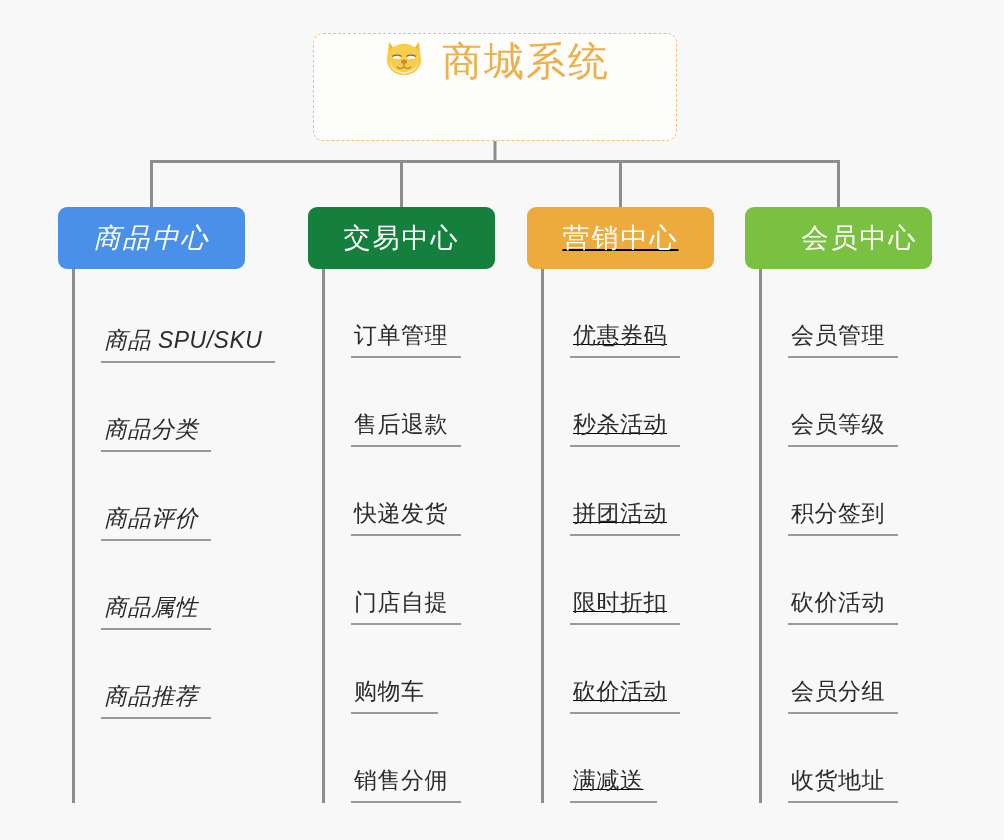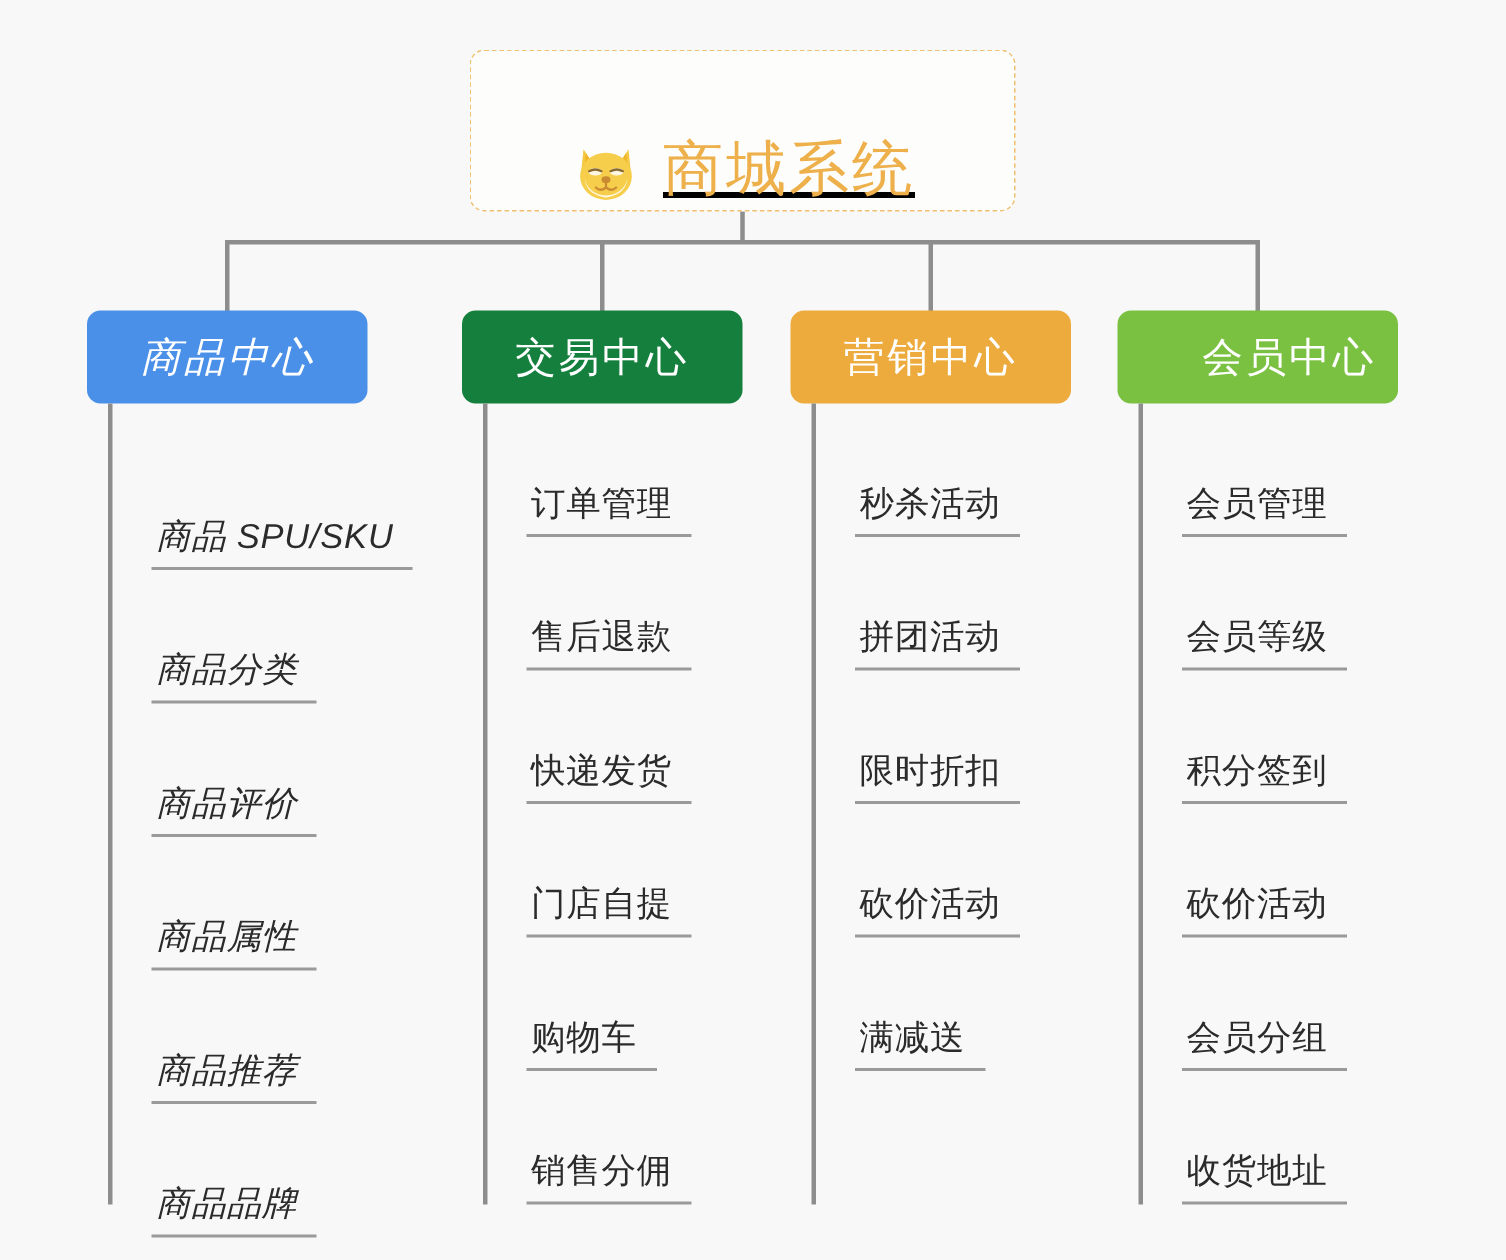--- a/index.html
+++ b/index.html
@@ -15,24 +15,23 @@
   
   .root-node{
     position:absolute;
     left:313px; top:33px;
     width:364px; height:108px;
     background:#fdfdfc;
     border:1px dashed #f0c070;
     border-radius:10px;
     box-sizing:border-box;
     display:flex;
-    align-items:flex-end;
+    align-items:flex-start;
     justify-content:center;
     gap:14px;
-    text-decoration:underline;
   }
   .root-emoji{
     font-size:42px;
     line-height:1;
     display:block;
     width:48px;height:48px;
     position:relative;
   }
   .root-title{
     font-size:40px;
@@ -127,21 +126,21 @@
     </span>
     <span class="root-title">商城系统</span>
   </div>
 
   <div class="column" style="left:58px;width:187px;font-style:italic;">
     <div class="cat-header" style="background:#4a90e8;width:187px;">
       <span class="cat-header-label">商品中心</span>
     </div>
     <div class="leaf-wrap">
       <div class="spine" style="height:534px;"></div>
-      <div class="leaf" style="height:111px;">
+      <div class="leaf" style="height:94px;">
         <span class="leaf-inner">
           <span class="leaf-label">商品 SPU/SKU</span>
         </span>
       </div>
       <div class="leaf">
         <span class="leaf-inner">
           <span class="leaf-label">商品分类</span>
         </span>
       </div>
       <div class="leaf">
@@ -150,25 +149,20 @@
         </span>
       </div>
       <div class="leaf">
         <span class="leaf-inner">
           <span class="leaf-label">商品属性</span>
         </span>
       </div>
       <div class="leaf">
         <span class="leaf-inner">
           <span class="leaf-label">商品推荐</span>
-        </span>
-      </div>
-      <div class="leaf">
-        <span class="leaf-inner">
-          <span class="leaf-label">商品品牌</span>
         </span>
       </div>
     </div>
   </div>
 
   <div class="column" style="left:308px;width:187px;">
     <div class="cat-header" style="background:#15803d;width:187px;">
       <span class="cat-header-label">交易中心</span>
     </div>
     <div class="leaf-wrap">
@@ -199,26 +193,31 @@
         </span>
       </div>
       <div class="leaf">
         <span class="leaf-inner">
           <span class="leaf-label">销售分佣</span>
         </span>
       </div>
     </div>
   </div>
 
-  <div class="column" style="left:527px;width:187px;">
+  <div class="column" style="left:527px;width:187px;text-decoration:underline;">
     <div class="cat-header" style="background:#eeab3d;width:187px;">
       <span class="cat-header-label">营销中心</span>
     </div>
     <div class="leaf-wrap">
       <div class="spine" style="height:534px;"></div>
+      <div class="leaf">
+        <span class="leaf-inner">
+          <span class="leaf-label">优惠券码</span>
+        </span>
+      </div>
       <div class="leaf">
         <span class="leaf-inner">
           <span class="leaf-label">秒杀活动</span>
         </span>
       </div>
       <div class="leaf">
         <span class="leaf-inner">
           <span class="leaf-label">拼团活动</span>
         </span>
       </div>

